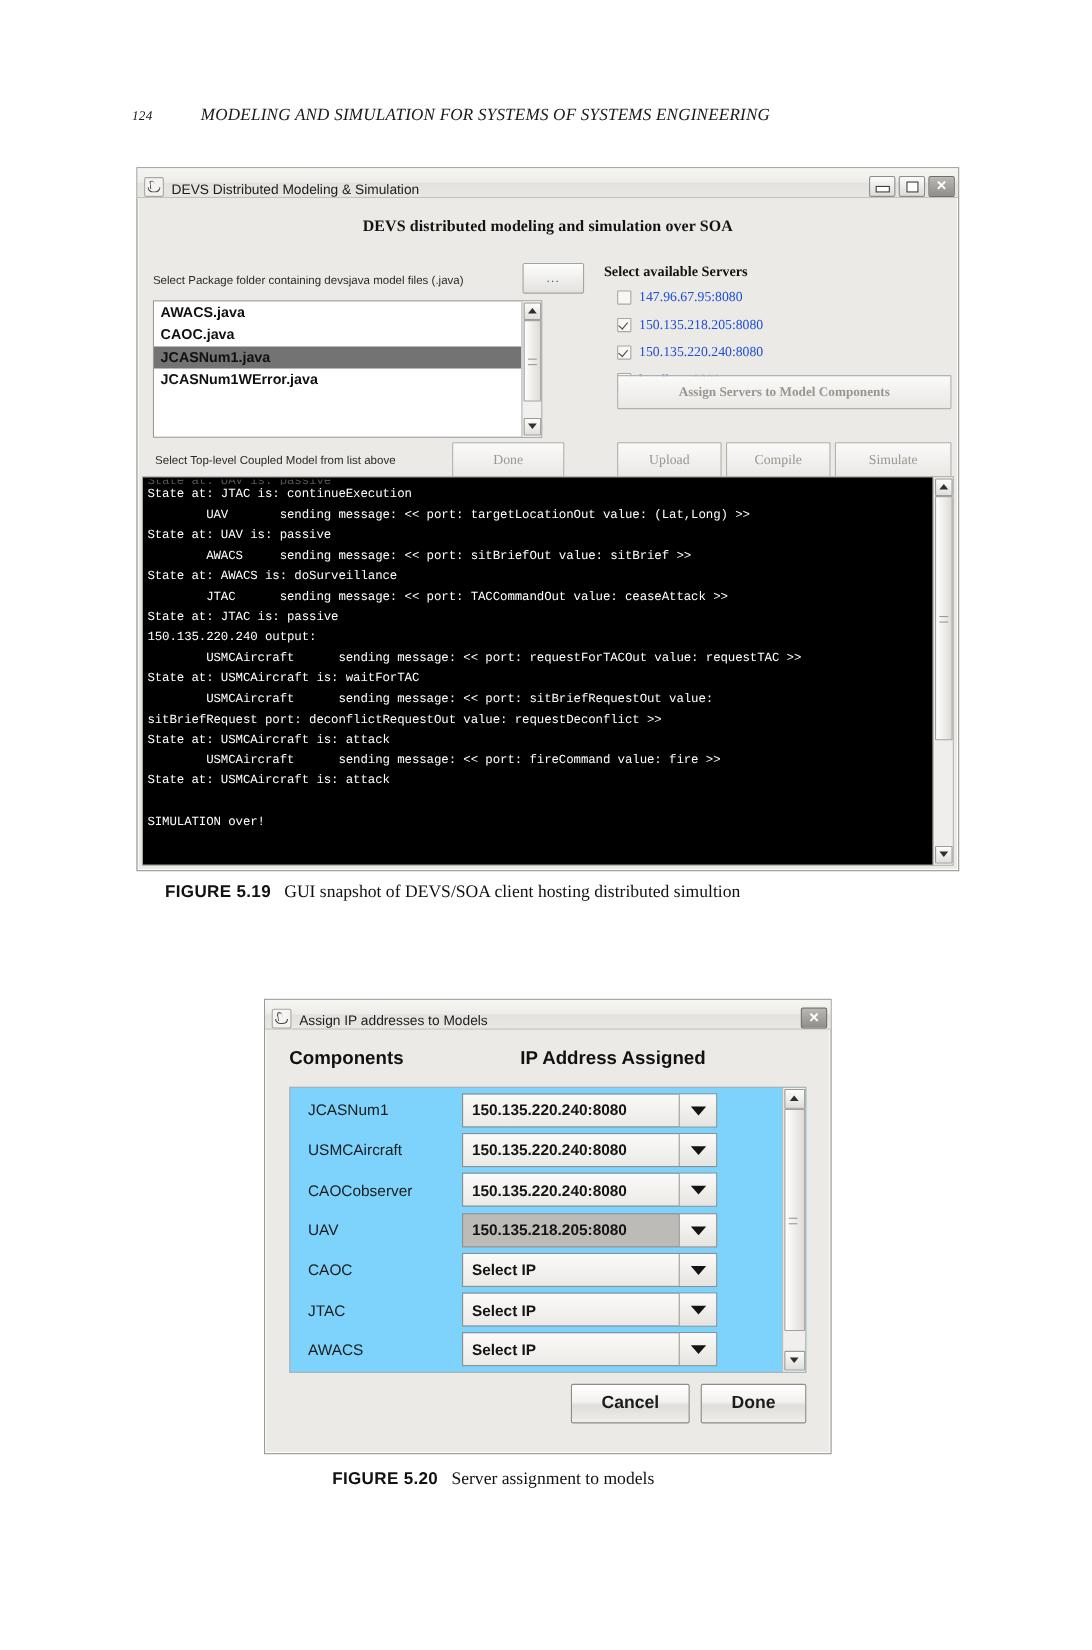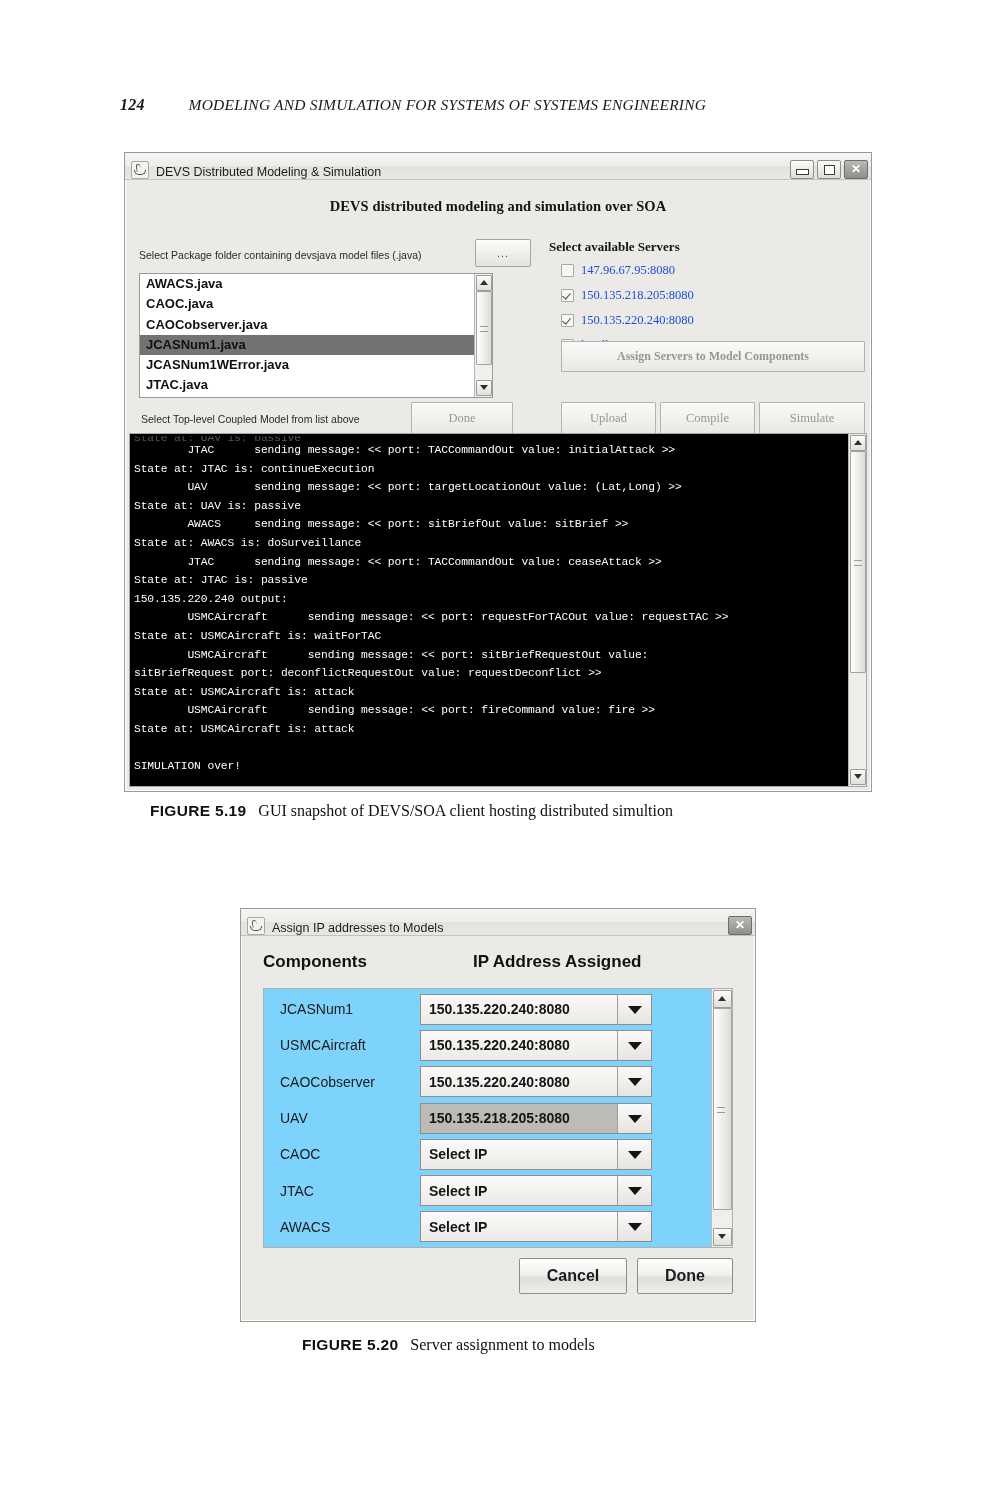--- a/index.html
+++ b/index.html
@@ -15,21 +15,21 @@
   .page-header{
     position:absolute;left:120px;top:96px;width:760px;
     font-family:"Liberation Serif", serif;
     font-style:italic;
     font-size:15.5px;
     color:#1a1a1a;
     letter-spacing:.2px;
     white-space:nowrap;
   }
   .page-header .pg-num{
-    font-weight:bold;font-size:16px;font-style:italic;
+    font-weight:normal;font-size:12px;font-style:italic;
     margin-right:44px;
   }
 
   
   .win{
     position:absolute;
     background:#eceae6;
     border:1px solid #9a9a95;
     box-shadow:0 0 0 1px #ffffff inset;
   }
@@ -318,24 +318,22 @@
 
   <div class="panel-top">
 
     <div class="lbl-pkg">Select Package folder containing devsjava model files (.java)</div>
     <div class="btn-browse">...</div>
 
     <div class="listbox">
       <div class="list-items" id="file-list">
           <div class="list-row">AWACS.java</div>
           <div class="list-row">CAOC.java</div>
-          <div class="list-row">CAOCobserver.java</div>
           <div class="list-row sel">JCASNum1.java</div>
           <div class="list-row">JCASNum1WError.java</div>
-          <div class="list-row">JTAC.java</div>
         </div>
       <div class="vscroll">
         <div class="sb-arrow up"></div>
         <div class="sb-thumb" style="top:17px;height:72px;"></div>
         <div class="sb-arrow down"></div>
       </div>
     </div>
 
     <div class="lbl-toplevel">Select Top-level Coupled Model from list above</div>
     <div class="btn btn-done-main">Done</div>
@@ -363,21 +361,20 @@
     <div class="btn btn-assign">Assign Servers to Model Components</div>
 
     <div class="btn btn-row3" id="btn-upload">Upload</div>
     <div class="btn btn-row3" id="btn-compile">Compile</div>
     <div class="btn btn-row3" id="btn-simulate">Simulate</div>
   </div>
 
   <div class="console-wrap">
     <div class="console" id="console-out">
         <div class="cline clipped">State at: UAV is: passive</div>
-        <div class="cline">        JTAC      sending message: &lt;&lt; port: TACCommandOut value: initialAttack &gt;&gt;</div>
         <div class="cline">State at: JTAC is: continueExecution</div>
         <div class="cline">        UAV       sending message: &lt;&lt; port: targetLocationOut value: (Lat,Long) &gt;&gt;</div>
         <div class="cline">State at: UAV is: passive</div>
         <div class="cline">        AWACS     sending message: &lt;&lt; port: sitBriefOut value: sitBrief &gt;&gt;</div>
         <div class="cline">State at: AWACS is: doSurveillance</div>
         <div class="cline">        JTAC      sending message: &lt;&lt; port: TACCommandOut value: ceaseAttack &gt;&gt;</div>
         <div class="cline">State at: JTAC is: passive</div>
         <div class="cline">150.135.220.240 output:</div>
         <div class="cline">        USMCAircraft      sending message: &lt;&lt; port: requestForTACOut value: requestTAC &gt;&gt;</div>
         <div class="cline">State at: USMCAircraft is: waitForTAC</div>

